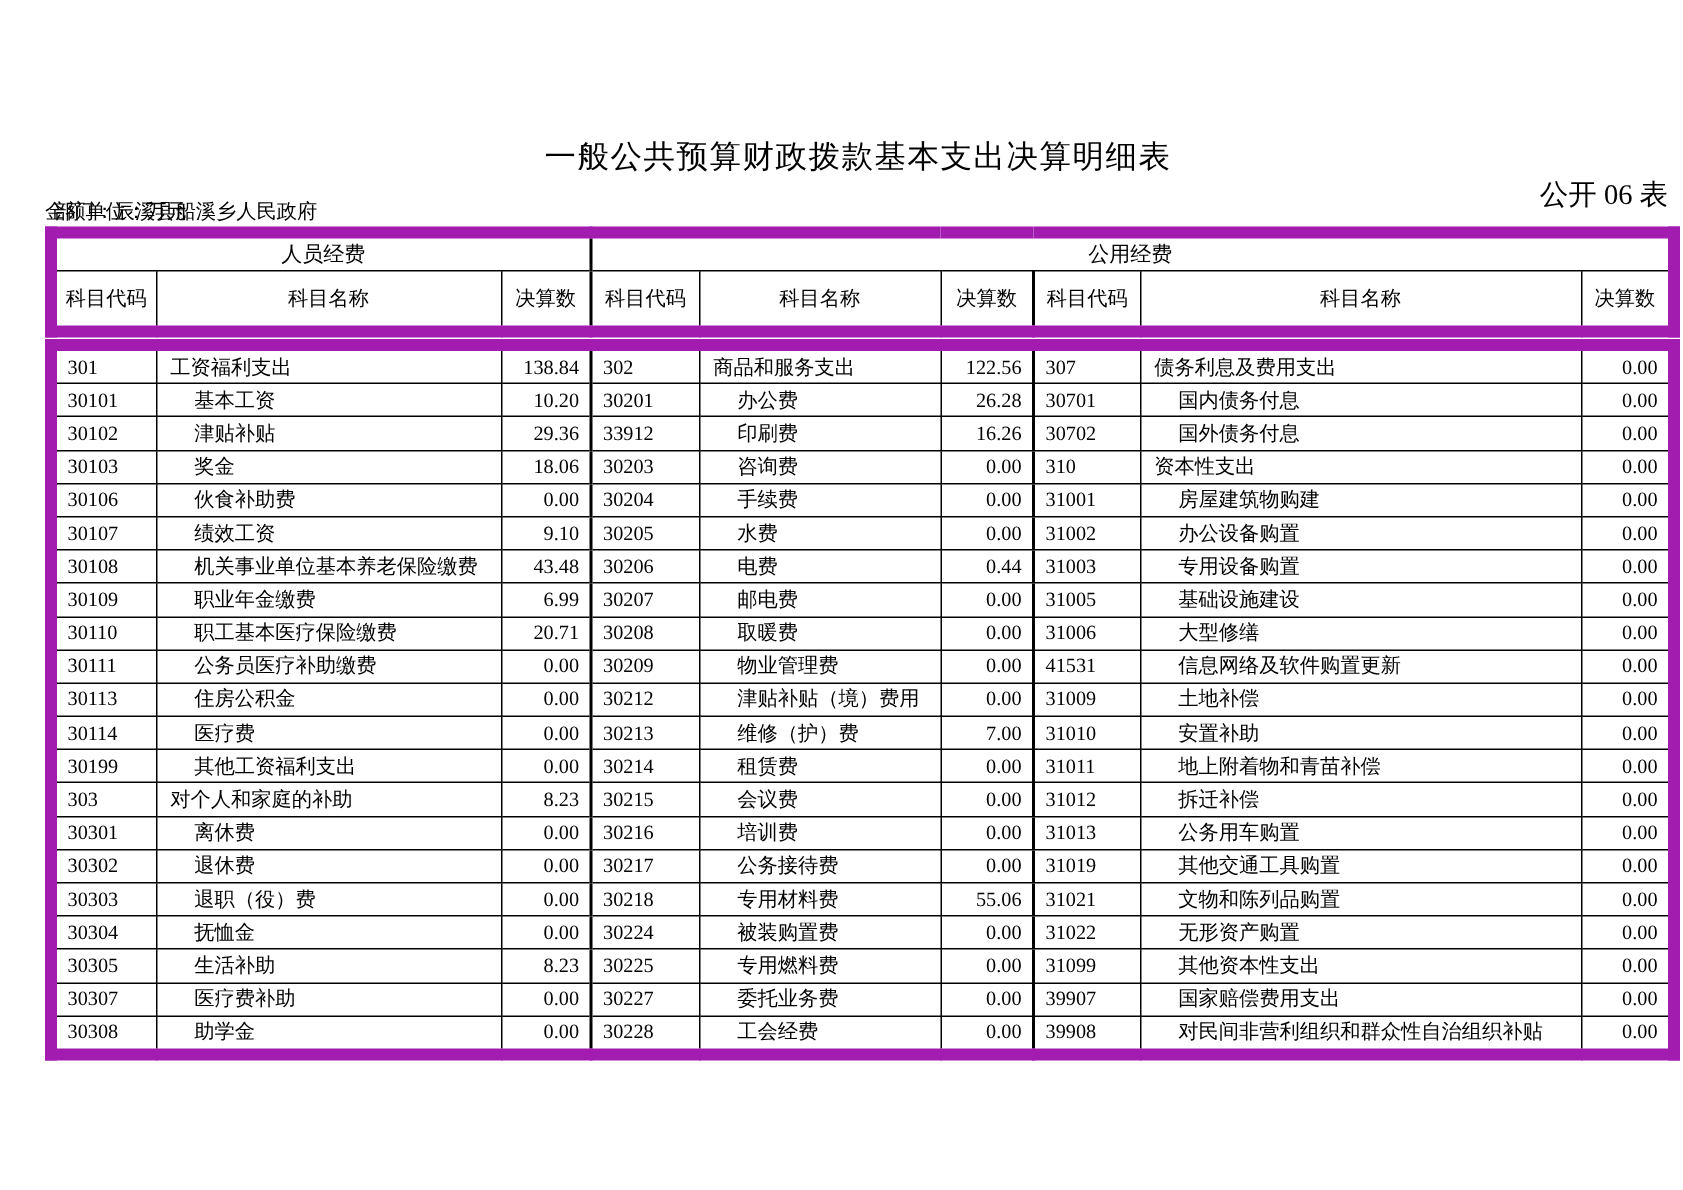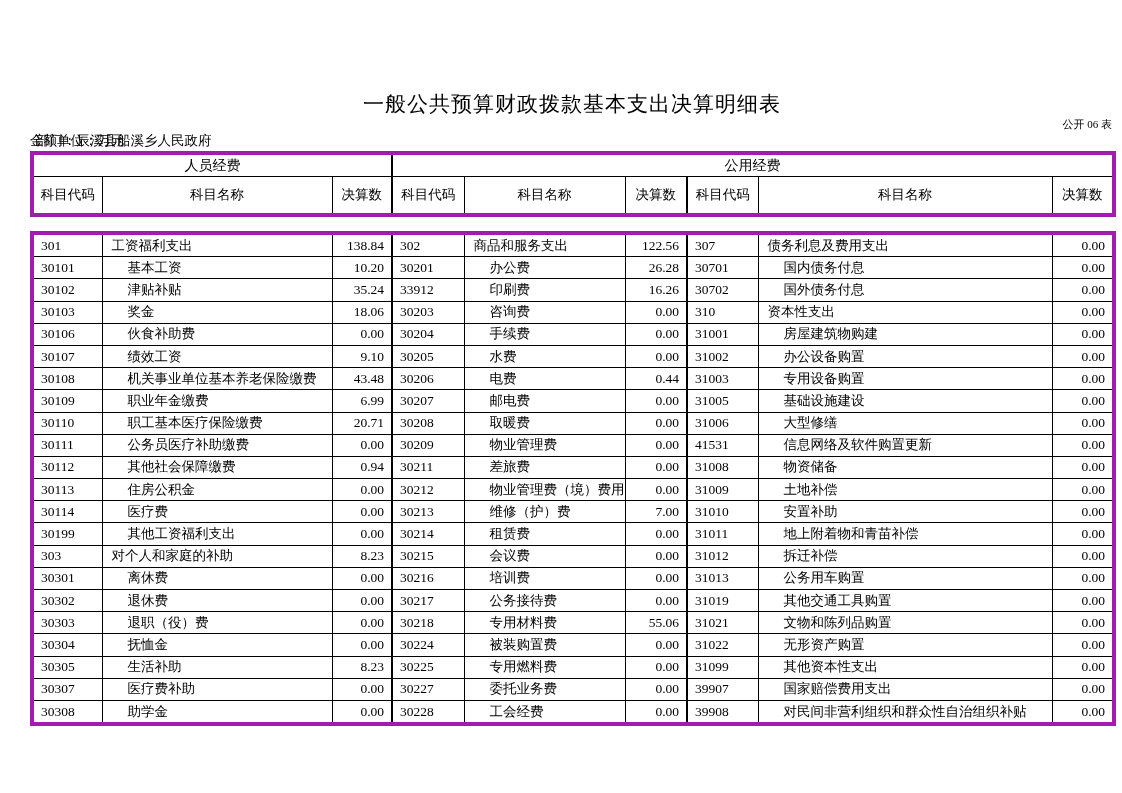--- a/index.html
+++ b/index.html
@@ -7,37 +7,37 @@
     width:1122px; height:793px; background:#ffffff; color:#000000;
     font-family:"Liberation Serif","DejaVu Serif",serif;
     position:relative; overflow:hidden;
   }
   .page-title {
     position:absolute; top:90px; left:30px; width:1084px;
     text-align:center; font-size:21px; letter-spacing:1px; white-space:nowrap;font-family:Liberation Mono, monospace;
   }
   .table-no {
     position:absolute; top:117px; left:30px; width:1082px;
-    text-align:right; font-size:11px;
+    text-align:right; font-size:19px;
   }
   .dept-label {
     position:absolute; top:132px; left:36px; font-size:13.5px;
   }
   .unit-label {
     position:absolute; top:132px; left:30px; width:1082px;
     text-align:left; font-size:13.5px;
   }
   .table-wrap { position:absolute; top:151px; left:30px; width:1084px; }
   table { border-collapse:collapse; table-layout:fixed; width:1084px; }
   td {
     border:1px solid #000; padding:0; margin:0;
     overflow:hidden; white-space:nowrap; font-weight:normal;
   }
-  table.hdr, table.bod { border:4px solid #a21caf; }
-  table.bod { margin-top:14px; }
+  table.hdr, table.bod { border:8px solid #a21caf; }
+  table.bod { margin-top:1px; }
   .hdr tr.sec td { height:21px; text-align:center; font-size:14px; }
   .hdr tr.cols td { height:36px; text-align:center; font-size:13.5px; }
   .bod td { height:21.2px; font-size:13.5px; }
   td.code  { padding-left:7px; }
   td.name  { padding-left:9px; }
   td.name.indent { padding-left:25px; }
   td.value { text-align:right; padding-right:7px; }
   td.gb { border-left-width:2px; }
 </style>
 </head>
@@ -111,21 +111,21 @@
           <td class="code gb">30201</td>
           <td class="name indent">办公费</td>
           <td class="value">26.28</td>
           <td class="code gb">30701</td>
           <td class="name indent">国内债务付息</td>
           <td class="value">0.00</td>
         </tr>
         <tr>
           <td class="code">30102</td>
           <td class="name indent">津贴补贴</td>
-          <td class="value">35.24</td>
+          <td class="value">29.36</td>
           <td class="code gb">33912</td>
           <td class="name indent">印刷费</td>
           <td class="value">16.26</td>
           <td class="code gb">30702</td>
           <td class="name indent">国外债务付息</td>
           <td class="value">0.00</td>
         </tr>
         <tr>
           <td class="code">30103</td>
           <td class="name indent">奖金</td>
@@ -197,36 +197,25 @@
           <td class="name indent">公务员医疗补助缴费</td>
           <td class="value">0.00</td>
           <td class="code gb">30209</td>
           <td class="name indent">物业管理费</td>
           <td class="value">0.00</td>
           <td class="code gb">41531</td>
           <td class="name indent">信息网络及软件购置更新</td>
           <td class="value">0.00</td>
         </tr>
         <tr>
-          <td class="code">30112</td>
-          <td class="name indent">其他社会保障缴费</td>
-          <td class="value">0.94</td>
-          <td class="code gb">30211</td>
-          <td class="name indent">差旅费</td>
-          <td class="value">0.00</td>
-          <td class="code gb">31008</td>
-          <td class="name indent">物资储备</td>
-          <td class="value">0.00</td>
-        </tr>
-        <tr>
           <td class="code">30113</td>
           <td class="name indent">住房公积金</td>
           <td class="value">0.00</td>
           <td class="code gb">30212</td>
-          <td class="name indent">物业管理费（境）费用</td>
+          <td class="name indent">津贴补贴（境）费用</td>
           <td class="value">0.00</td>
           <td class="code gb">31009</td>
           <td class="name indent">土地补偿</td>
           <td class="value">0.00</td>
         </tr>
         <tr>
           <td class="code">30114</td>
           <td class="name indent">医疗费</td>
           <td class="value">0.00</td>
           <td class="code gb">30213</td>

